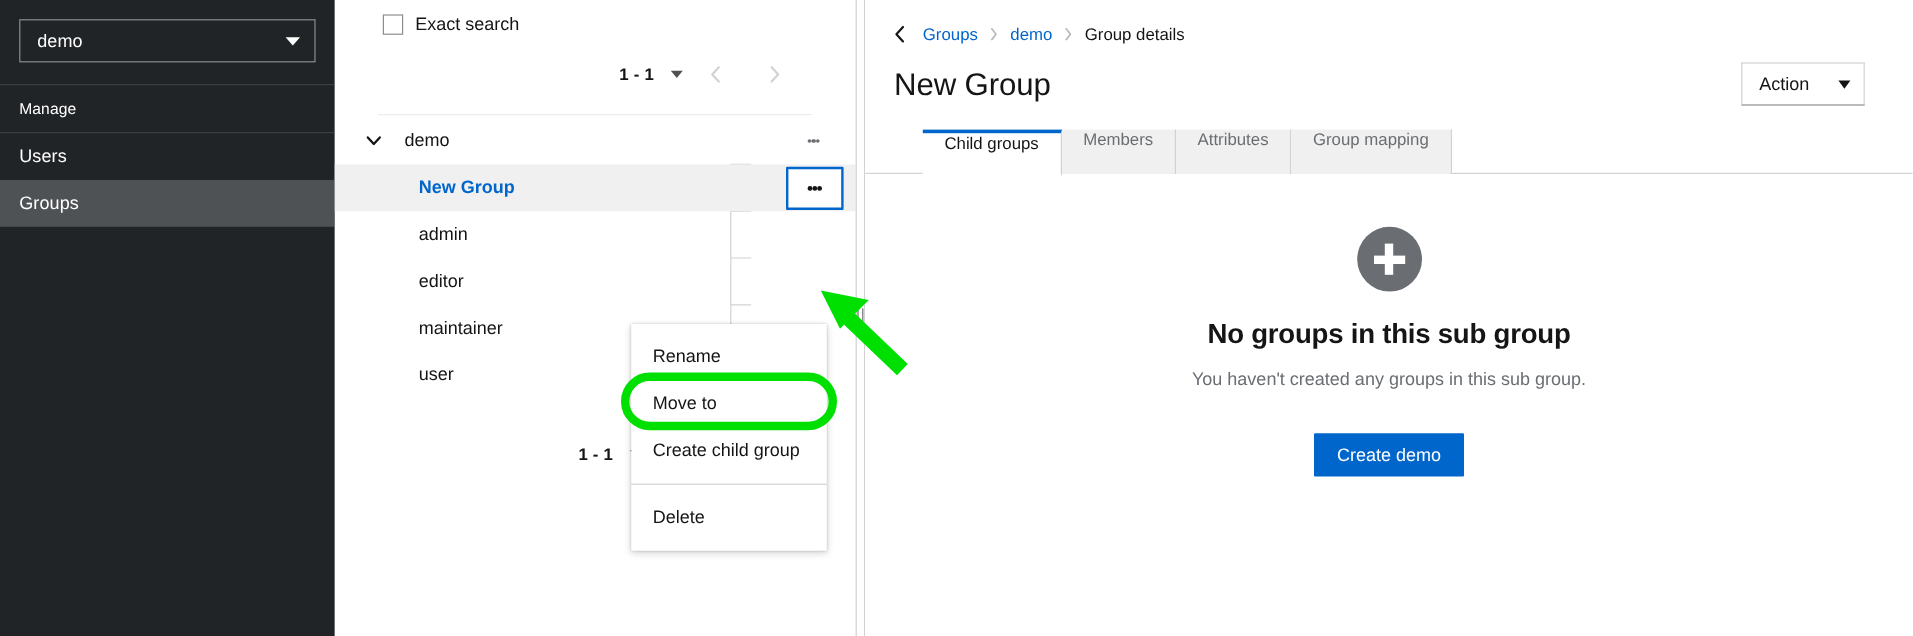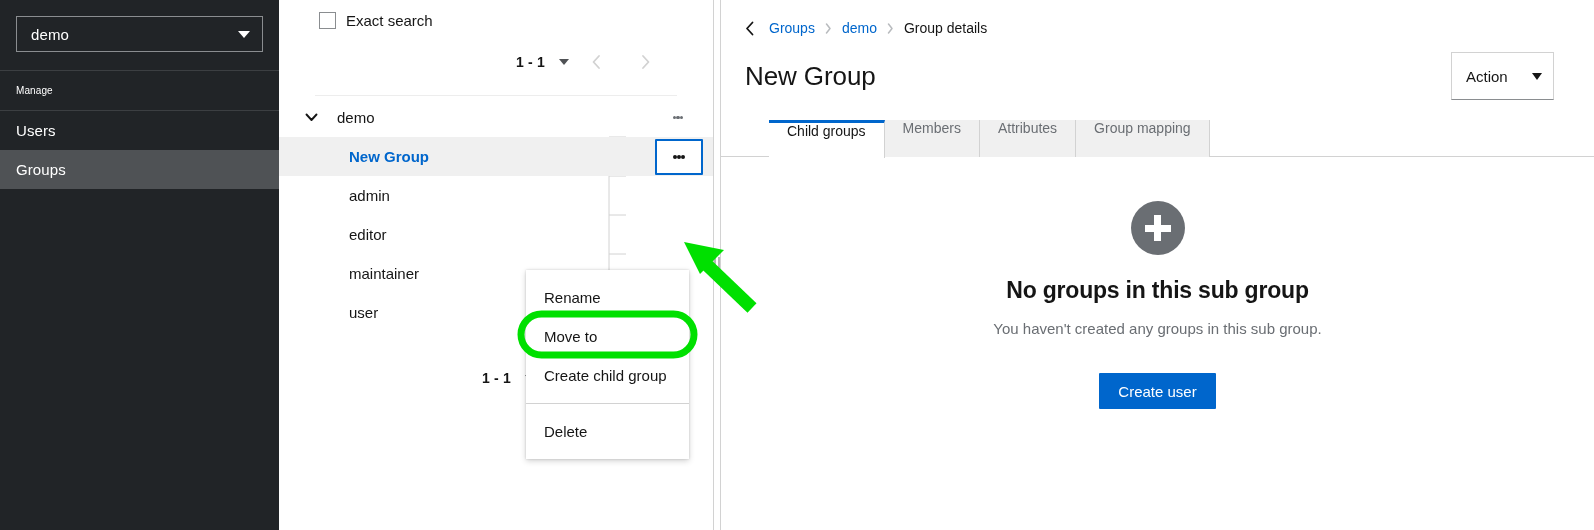--- a/index.html
+++ b/index.html
@@ -62,21 +62,21 @@
     display: flex;
     align-items: center;
     padding-left: 16px;
     font-size: 15px;
     color: #ffffff;
     cursor: pointer;
     letter-spacing: .1px;
   }
   .nav-item.section {
     cursor: default;
-    font-size: 10px;
+    font-size: 13px;
   }
   .nav-item.active {
     background: #4f5255;
   }
 
   
   .tree-panel {
     width: 434px;
     min-width: 434px;
     height: 530px;
@@ -333,21 +333,21 @@
     padding: 16px 24px 0 24px;
   }
   .page-title {
     font-size: 26px;
     color: #151515;
     font-weight: normal;
     margin: 0;
     letter-spacing: -0.1px;
   }
   .action-btn {
-    height: 48px;
+    height: 36px;
     min-width: 103px;
     border: 1px solid #d2d2d2;
     border-bottom-color: #8a8d90;
     background: #ffffff;
     display: flex;
     align-items: center;
     justify-content: space-between;
     padding: 0 11px 0 14px;
     font-size: 15px;
     color: #151515;
@@ -661,21 +661,21 @@
       </div>
       <div class="tab">
         <span>Group mapping</span>
       </div>
     </div>
 
     <div class="empty-state">
       <div class="plus-circle"></div>
       <div class="empty-title">No groups in this sub group</div>
       <div class="empty-sub">You haven't created any groups in this sub group.</div>
-      <button class="primary-btn">Create user</button>
+      <button class="primary-btn">Create demo</button>
     </div>
 
   </section>
 
   <div class="context-menu">
     <div class="menu-item">
       <span>Rename</span>
     </div>
     <div class="menu-item">
       <span>Move to</span>

